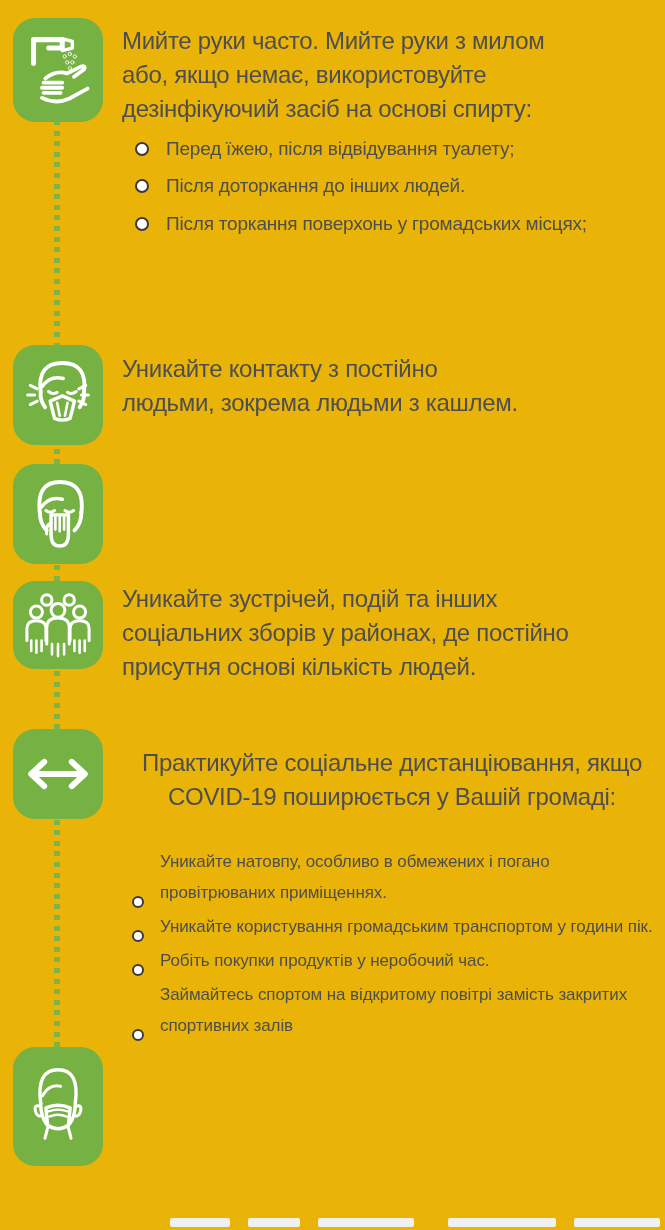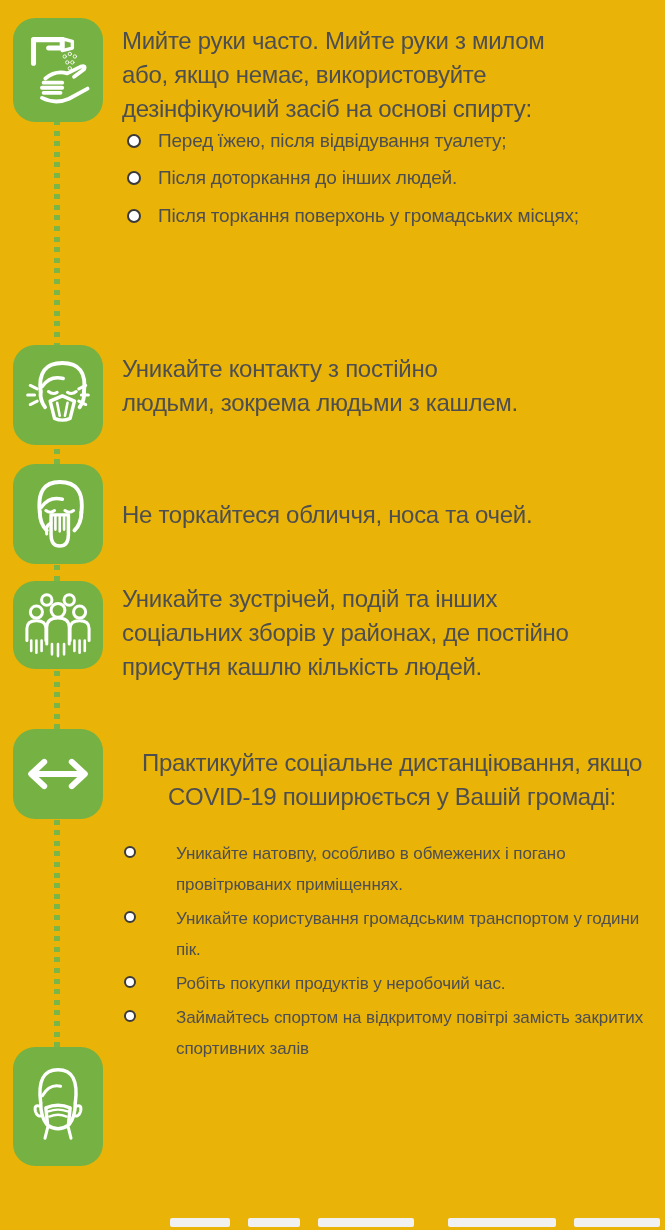--- a/index.html
+++ b/index.html
@@ -20,32 +20,32 @@
   .tile{
     position:absolute;left:13px;width:90px;border-radius:22px;
     background:var(--tile-green);z-index:1;display:flex;align-items:center;justify-content:center;
   }
   .tile svg{display:block;}
   .tile svg path,.tile svg circle{fill:none;stroke:#fff;stroke-linecap:round;stroke-linejoin:round;}
   .heading{
     position:absolute;left:122px;width:540px;font-size:24px;line-height:34px;
     letter-spacing:-0.3px;white-space:pre-line;z-index:1;
   }
-  ul.blist{list-style:none;margin:0;padding:0;position:absolute;z-index:1;}
+  ul.blist{list-style:none;margin:8px;padding:0;position:absolute;z-index:1;}
   .blist li{display:flex;}
   .ring{
     box-sizing:border-box;border-radius:50%;border-style:solid;border-color:var(--bullet-ring);
     flex:0 0 auto;background:#fff;
   }
   .list-s1{left:127px;top:122px;}
   .list-s1 li{height:37.5px;align-items:center;}
   .list-s1 .ring{width:14px;height:14px;border-width:2.8px;margin-right:17px;}
   .list-s1 .btext{font-size:19px;letter-spacing:-0.2px;white-space:pre-line;}
   .list-s5{left:124px;top:838px;}
-  .list-s5 li{align-items:flex-start;margin-bottom:3px;gap:24px;}
+  .list-s5 li{align-items:flex-end;margin-bottom:3px;}
   .list-s5 .ring{width:12px;height:12px;border-width:2.5px;margin:8px 16px 0 0;}
   .list-s5 .btext{font-size:17px;line-height:31px;letter-spacing:-0.1px;white-space:pre-line;max-width:500px;}
   .artifact{position:absolute;top:1218px;height:9px;background:#f1f1f1;border-radius:2px;z-index:0;}
 </style>
 </head>
 <body>
 
 <div class="page">
 
   <div class="dotline"></div>
@@ -103,38 +103,37 @@
     <svg width="78" height="88" viewBox="0 0 90 100">
       <path d="M24 48 Q20 13 47 13 Q76 13 72 48" stroke-width="4.5"></path>
       <path d="M24 48 q0 13 8 21 M72 48 q0 13 -8 21" stroke-width="4.5"></path>
       <path d="M26 42 q9 -13 24 -9" stroke-width="4"></path>
       <path d="M31 46 q5 4 10 0 M53 46 q5 4 10 0" stroke-width="3.5"></path>
       <path d="M37 51 H57 V74 Q57 87 47 87 Q37 87 37 74 Z" stroke-width="4"></path>
       <path d="M42 53 v15 M47 53 v17 M52 53 v15" stroke-width="3"></path>
       <path d="M37 60 q-7 4 -5 13" stroke-width="3.5"></path>
     </svg>
   </div>
-  <div class="heading" style="top:498px;">Не торкайтеся обличчя, носа та очей.</div>
 
   <div class="tile" style="top:581px;height:88px;">
     <svg width="76" height="76" viewBox="0 0 88 88">
       <circle cx="31" cy="15" r="6" stroke-width="3.5"></circle>
       <circle cx="57" cy="15" r="6" stroke-width="3.5"></circle>
       <circle cx="19" cy="29" r="7" stroke-width="3.5"></circle>
       <circle cx="69" cy="29" r="7" stroke-width="3.5"></circle>
       <circle cx="44" cy="27" r="8" stroke-width="3.5"></circle>
       <path d="M8 62 V48 q0 -9 11 -9 q11 0 11 9 v14" stroke-width="3.5"></path>
       <path d="M58 62 V48 q0 -9 11 -9 q11 0 11 9 v14" stroke-width="3.5"></path>
       <path d="M31 66 V47 q0 -11 13 -11 q13 0 13 11 v19" stroke-width="3.5"></path>
       <path d="M13 62 v12 M19 62 v14 M25 62 v12 M37 66 v12 M44 66 v14 M51 66 v12 M63 62 v12 M69 62 v14 M75 62 v12" stroke-width="3"></path>
     </svg>
   </div>
   <div class="heading" style="top:582px;">Уникайте зустрічей, подій та інших
 соціальних зборів у районах, де постійно
-присутня кашлю кількість людей.</div>
+присутня основі кількість людей.</div>
 
   <div class="tile" style="top:729px;height:90px;">
     <svg width="76" height="76" viewBox="0 0 88 88">
       <path d="M15 44 H73" stroke-width="7"></path>
       <path d="M28 30 L13 44 L28 58" stroke-width="7"></path>
       <path d="M60 30 L75 44 L60 58" stroke-width="7"></path>
     </svg>
   </div>
   <div class="heading" style="top:746px;text-align:center;">Практикуйте соціальне дистанціювання, якщо
 COVID-19 поширюється у Вашій громаді:</div>

